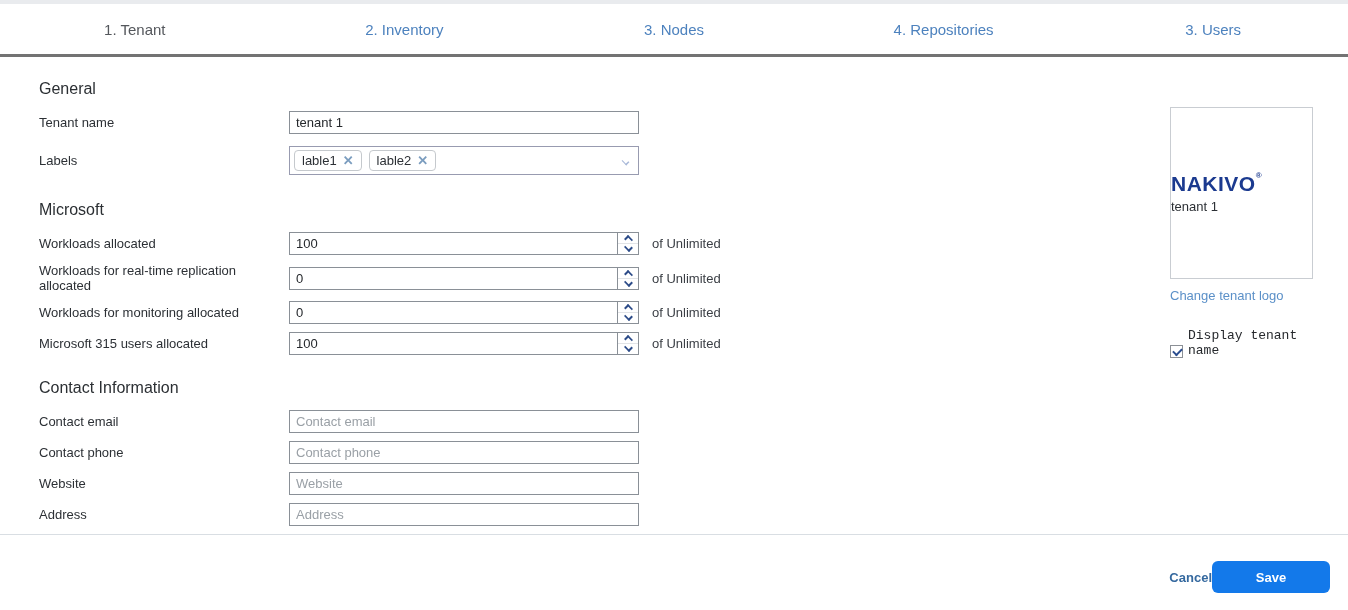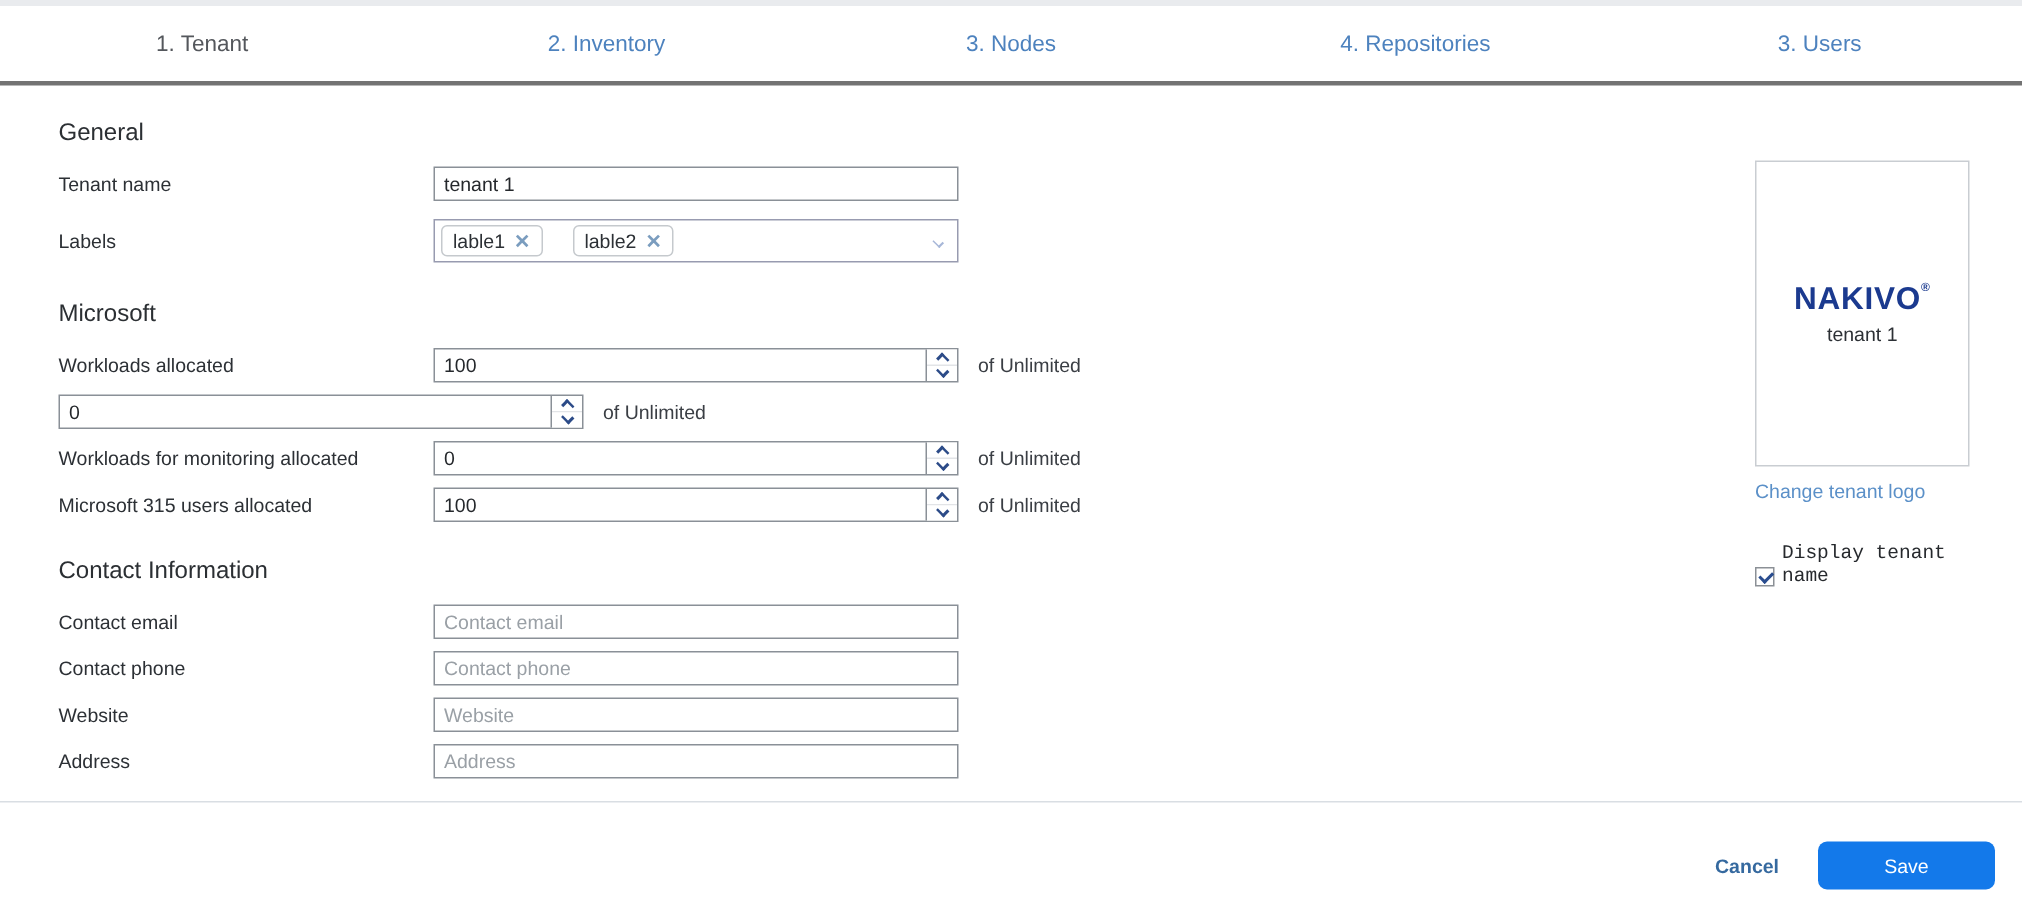--- a/index.html
+++ b/index.html
@@ -28,59 +28,59 @@
 
   .txt-input { width:350px; height:23px; border:1px solid #8a9097; background:#fff;
     font-family:"Liberation Sans", sans-serif; font-size:13px; color:#25282c; padding:0 6px; outline:none; }
   .txt-input::placeholder { color:#9aa0a6; opacity:1; }
 
   
   .label-row { margin-top:12px; margin-bottom:0; }
   .multiselect { width:350px; height:29px; border:1px solid #989bb0; background:#fff;
     display:flex; align-items:center; padding:0 24px 0 4px; position:relative; cursor:text; }
   .tag { display:inline-flex; align-items:center; gap:6px; border:1px solid #c5c9cd; border-radius:4px;
-    background:#fff; padding:2px 7px; margin-right:20px; font-size:13px; color:#2c3035; }
+    background:#fff; padding:2px 7px; margin-right:7px; font-size:13px; color:#2c3035; }
   .tag-x { color:#7b9dbf; font-size:13px; font-weight:700; cursor:pointer; line-height:1; }
   .ms-chevron { position:absolute; right:8px; top:10px; width:9px; height:9px; }
   .ms-chevron::before { content:""; position:absolute; left:0; top:0; width:7px; height:7px;
     border-right:2px solid #a7b7d8; border-bottom:2px solid #a7b7d8; transform:rotate(45deg) scale(.72,.5); }
 
   
   .num-wrap { width:350px; height:23px; border:1px solid #8a9097; background:#fff; display:flex; }
   .num-input { flex:1; border:none; outline:none; font-family:"Liberation Sans", sans-serif;
     font-size:13px; color:#25282c; padding:0 6px; background:transparent; }
   .spinner { width:21px; border-left:1px solid #8a9097; display:flex; flex-direction:column; }
   .spin-btn { flex:1; display:flex; align-items:center; justify-content:center; cursor:pointer; background:#fff; }
   .spin-btn.up { border-bottom:1px solid #e2e4e7; }
   .chev { width:7px; height:7px; display:block; }
   .chev.up { border-left:2px solid #2c4b88; border-top:2px solid #2c4b88; transform:rotate(45deg) scale(1,.8); margin-top:3px; }
   .chev.down { border-right:2px solid #2c4b88; border-bottom:2px solid #2c4b88; transform:rotate(45deg) scale(1,.8); margin-bottom:3px; }
   .suffix { margin-left:13px; font-size:13px; color:#3a3e44; white-space:nowrap; }
 
   
   .logo-panel { position:absolute; left:1170px; top:107px; width:146px; }
-  .logo-box { width:143px; height:204px; border:1px solid #c9cdd2; background:#fff;
-    display:flex; flex-direction:column; align-items:center; justify-content:center; }
+  .logo-box { width:143px; height:172px; border:1px solid #c9cdd2; background:#fff;
+    display:flex; flex-direction:column; align-items:flex-start; justify-content:center; }
   .brand { font-weight:700; font-size:21px; letter-spacing:.5px; color:#1b3a8f; line-height:1; }
   .brand sup { font-size:8px; vertical-align:top; position:relative; top:-1px; }
   .logo-tenant { margin-top:5px; font-size:13px; color:#2c3035; }
   .change-logo { margin-top:9px; font-size:13px; color:#5b90c8; cursor:pointer; display:inline-block; }
   .display-name { margin-top:24px; display:flex; align-items:flex-end; gap:5px; font-size:13px; color:#26292d;font-family:Liberation Mono, monospace; }
   .cb { width:13px; height:13px; border:1px solid #8b9096; background:#fff; position:relative;
     display:inline-block; cursor:pointer; flex:0 0 auto; }
   .cb::after { content:""; position:absolute; left:2px; top:2px; width:7px; height:4px;
     border-left:2px solid #2a4d8f; border-bottom:2px solid #2a4d8f; transform:rotate(-45deg); }
 
   
   .footer { position:absolute; top:534px; left:0; right:0; border-top:1px solid #d9dee3;
-    display:flex; justify-content:flex-end; align-items:center; gap:26px; padding:26px 18px 0 0; }
+    display:flex; justify-content:flex-end; align-items:center; padding:26px 18px 0 0; }
   .cancel-btn { font-size:13px; font-weight:700; color:#35699f; background:none; border:none;
     cursor:pointer; font-family:"Liberation Sans", sans-serif; }
   .save-btn { width:118px; height:32px; background:#1379ea; border:none; border-radius:6px;
-    color:#fff; font-size:13px; font-weight:400; cursor:pointer; font-family:"Liberation Sans", sans-serif; }
+    color:#fff; font-size:13px; font-weight:700; cursor:pointer; font-family:"Liberation Sans", sans-serif; }
 </style>
 </head>
 <body>
 
 <div class="top-band"></div>
 
 <div class="steps">
   <div class="step active">1. Tenant</div>
   <div class="step">2. Inventory</div>
   <div class="step">3. Nodes</div>
@@ -125,20 +125,21 @@
             </div>
           <div class="spin-btn">
               <span class="chev down"></span>
             </div>
         </div>
       </div>
       <span class="suffix">of Unlimited</span>
     </div>
 
     <div class="row">
+      <div class="lbl top">Workloads for real-time replication allocated</div>
       <div class="num-wrap">
         <input class="num-input" type="text" value="0" style="">
         <div class="spinner">
           <div class="spin-btn up">
               <span class="chev up"></span>
             </div>
           <div class="spin-btn">
               <span class="chev down"></span>
             </div>
         </div>

